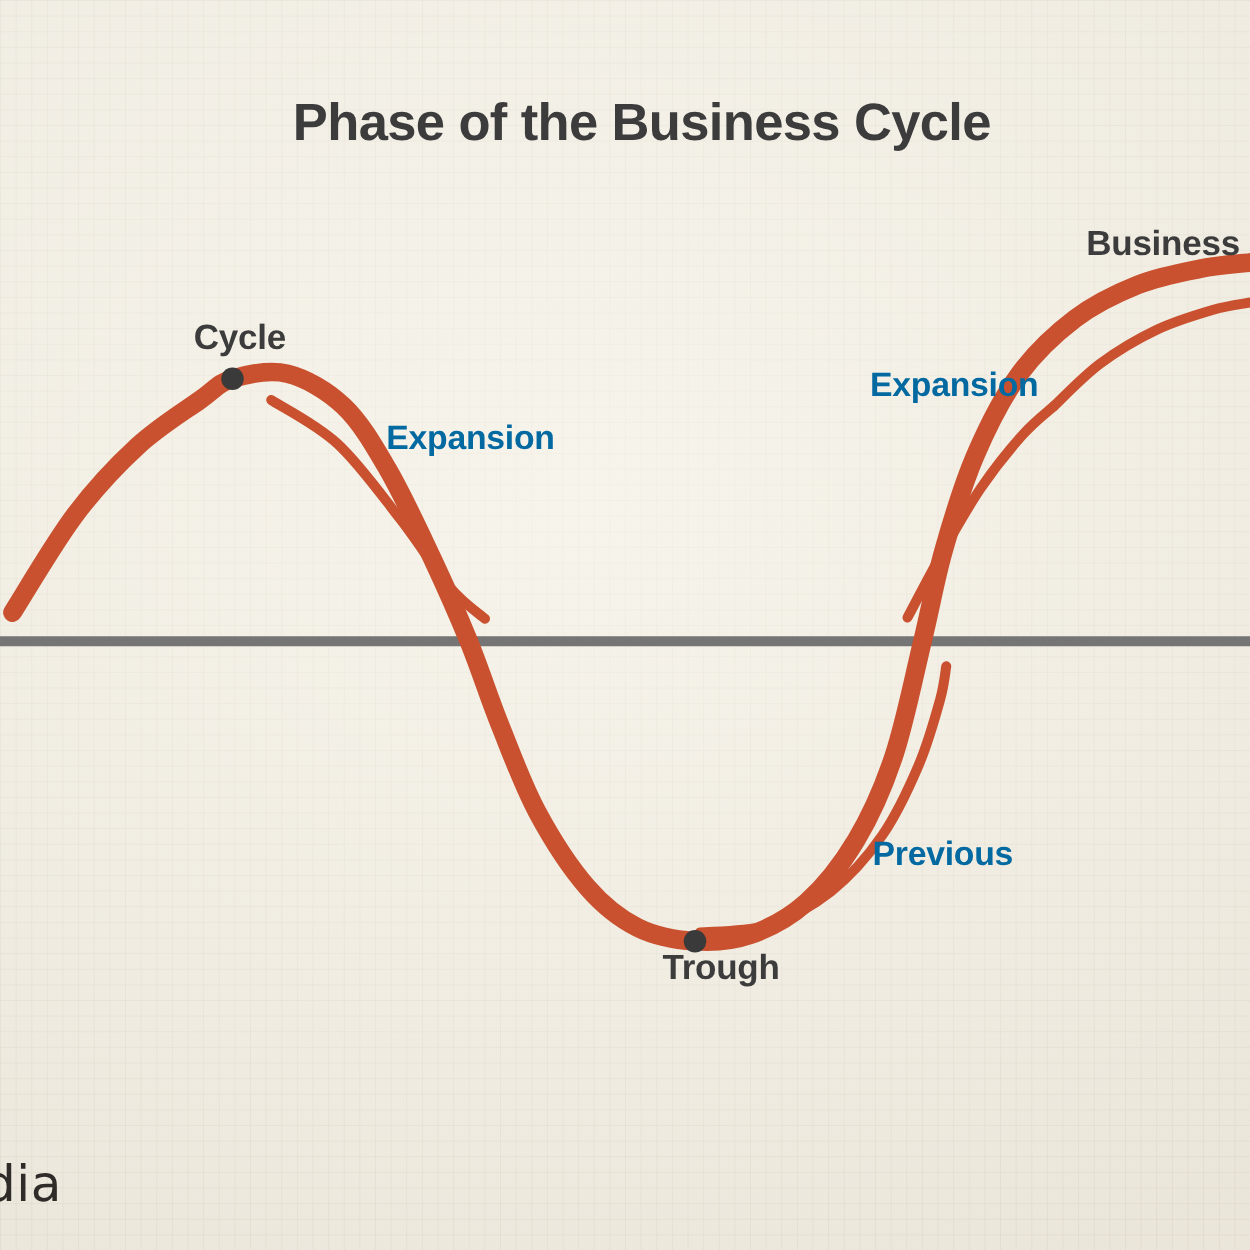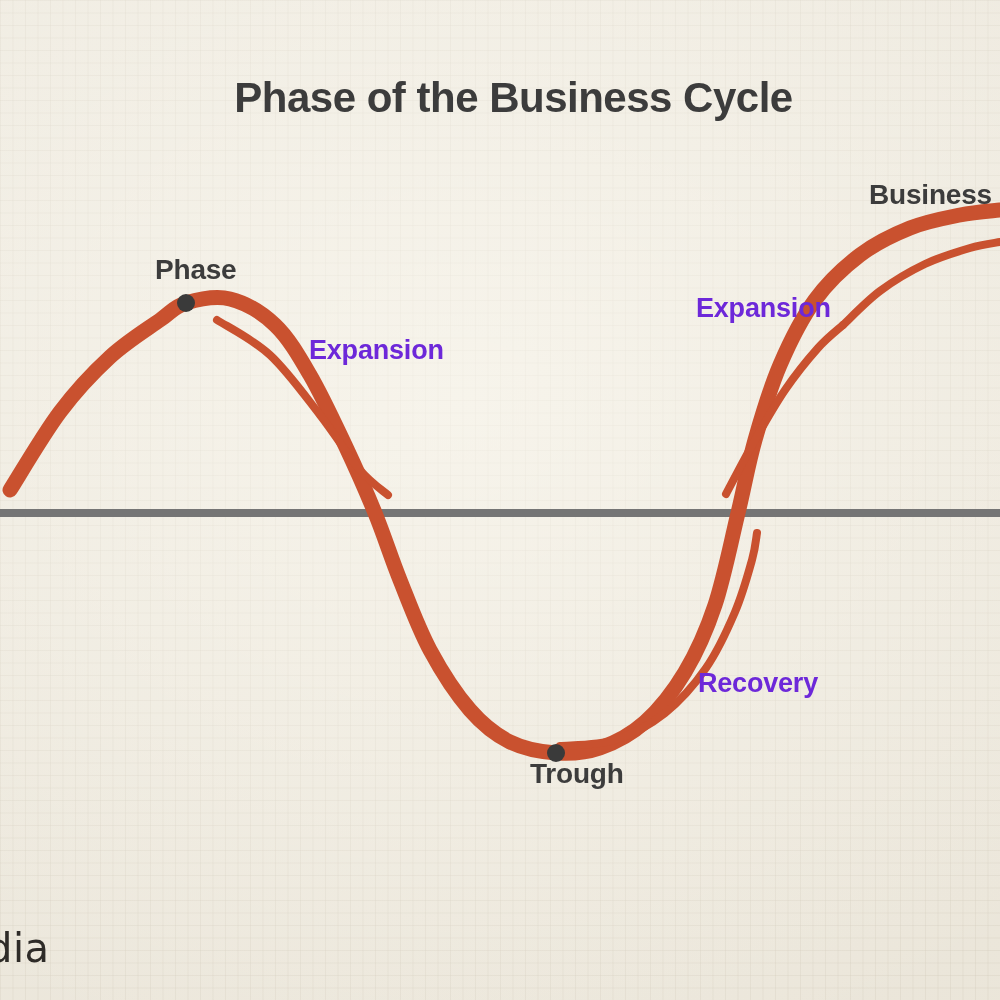--- a/index.html
+++ b/index.html
@@ -41,21 +41,21 @@
     inset: 0;
   }
   .label {
     position: absolute;
     white-space: nowrap;
     font-weight: bold;
     letter-spacing: -0.2px;
     line-height: 1;
   }
   .label-dark { color: #3C3C3C; }
-  .label-accent { color: #6d28d9; }
+  .label-accent { color: #0369a1; }
 
   #chart-title {
     position: absolute;
     left: 0;
     right: 0;
     top: 74px;
     text-align: center;
     font-size: 42px;
     font-weight: bold;
     color: #3C3C3C;
@@ -99,27 +99,27 @@
         <path d="M 843 325 C 849.17 319.33, 866.33 301.17, 880 291 C 893.67 280.83, 910.00 271.17, 925 264 C 940.00 256.83, 957.50 251.67, 970 248 C 982.50 244.33, 995.00 243.00, 1000 242" fill="none" stroke="#C9512F" stroke-width="8" stroke-linecap="round" stroke-linejoin="round"></path>
       </g>
     <g id="marker-group">
         <circle cx="186" cy="303" r="9" fill="#3A3A3A"></circle>
         <circle cx="556" cy="753" r="9" fill="#3A3A3A"></circle>
       </g>
   </svg>
 
   <div id="chart-title">Phase of the Business Cycle</div>
 
-  <div class="label label-dark" id="label-peak">Phase</div>
+  <div class="label label-dark" id="label-peak">Cycle</div>
 
   <div class="label label-accent" id="label-recession">Expansion</div>
 
   <div class="label label-accent" id="label-expansion">Expansion</div>
 
   <div class="label label-dark" id="label-previous">Business</div>
 
-  <div class="label label-accent" id="label-recovery">Recovery</div>
+  <div class="label label-accent" id="label-recovery">Previous</div>
 
   <div class="label label-dark" id="label-trough">Trough</div>
 
   <div id="watermark">edia</div>
 
 </div>
 
 </body></html>

